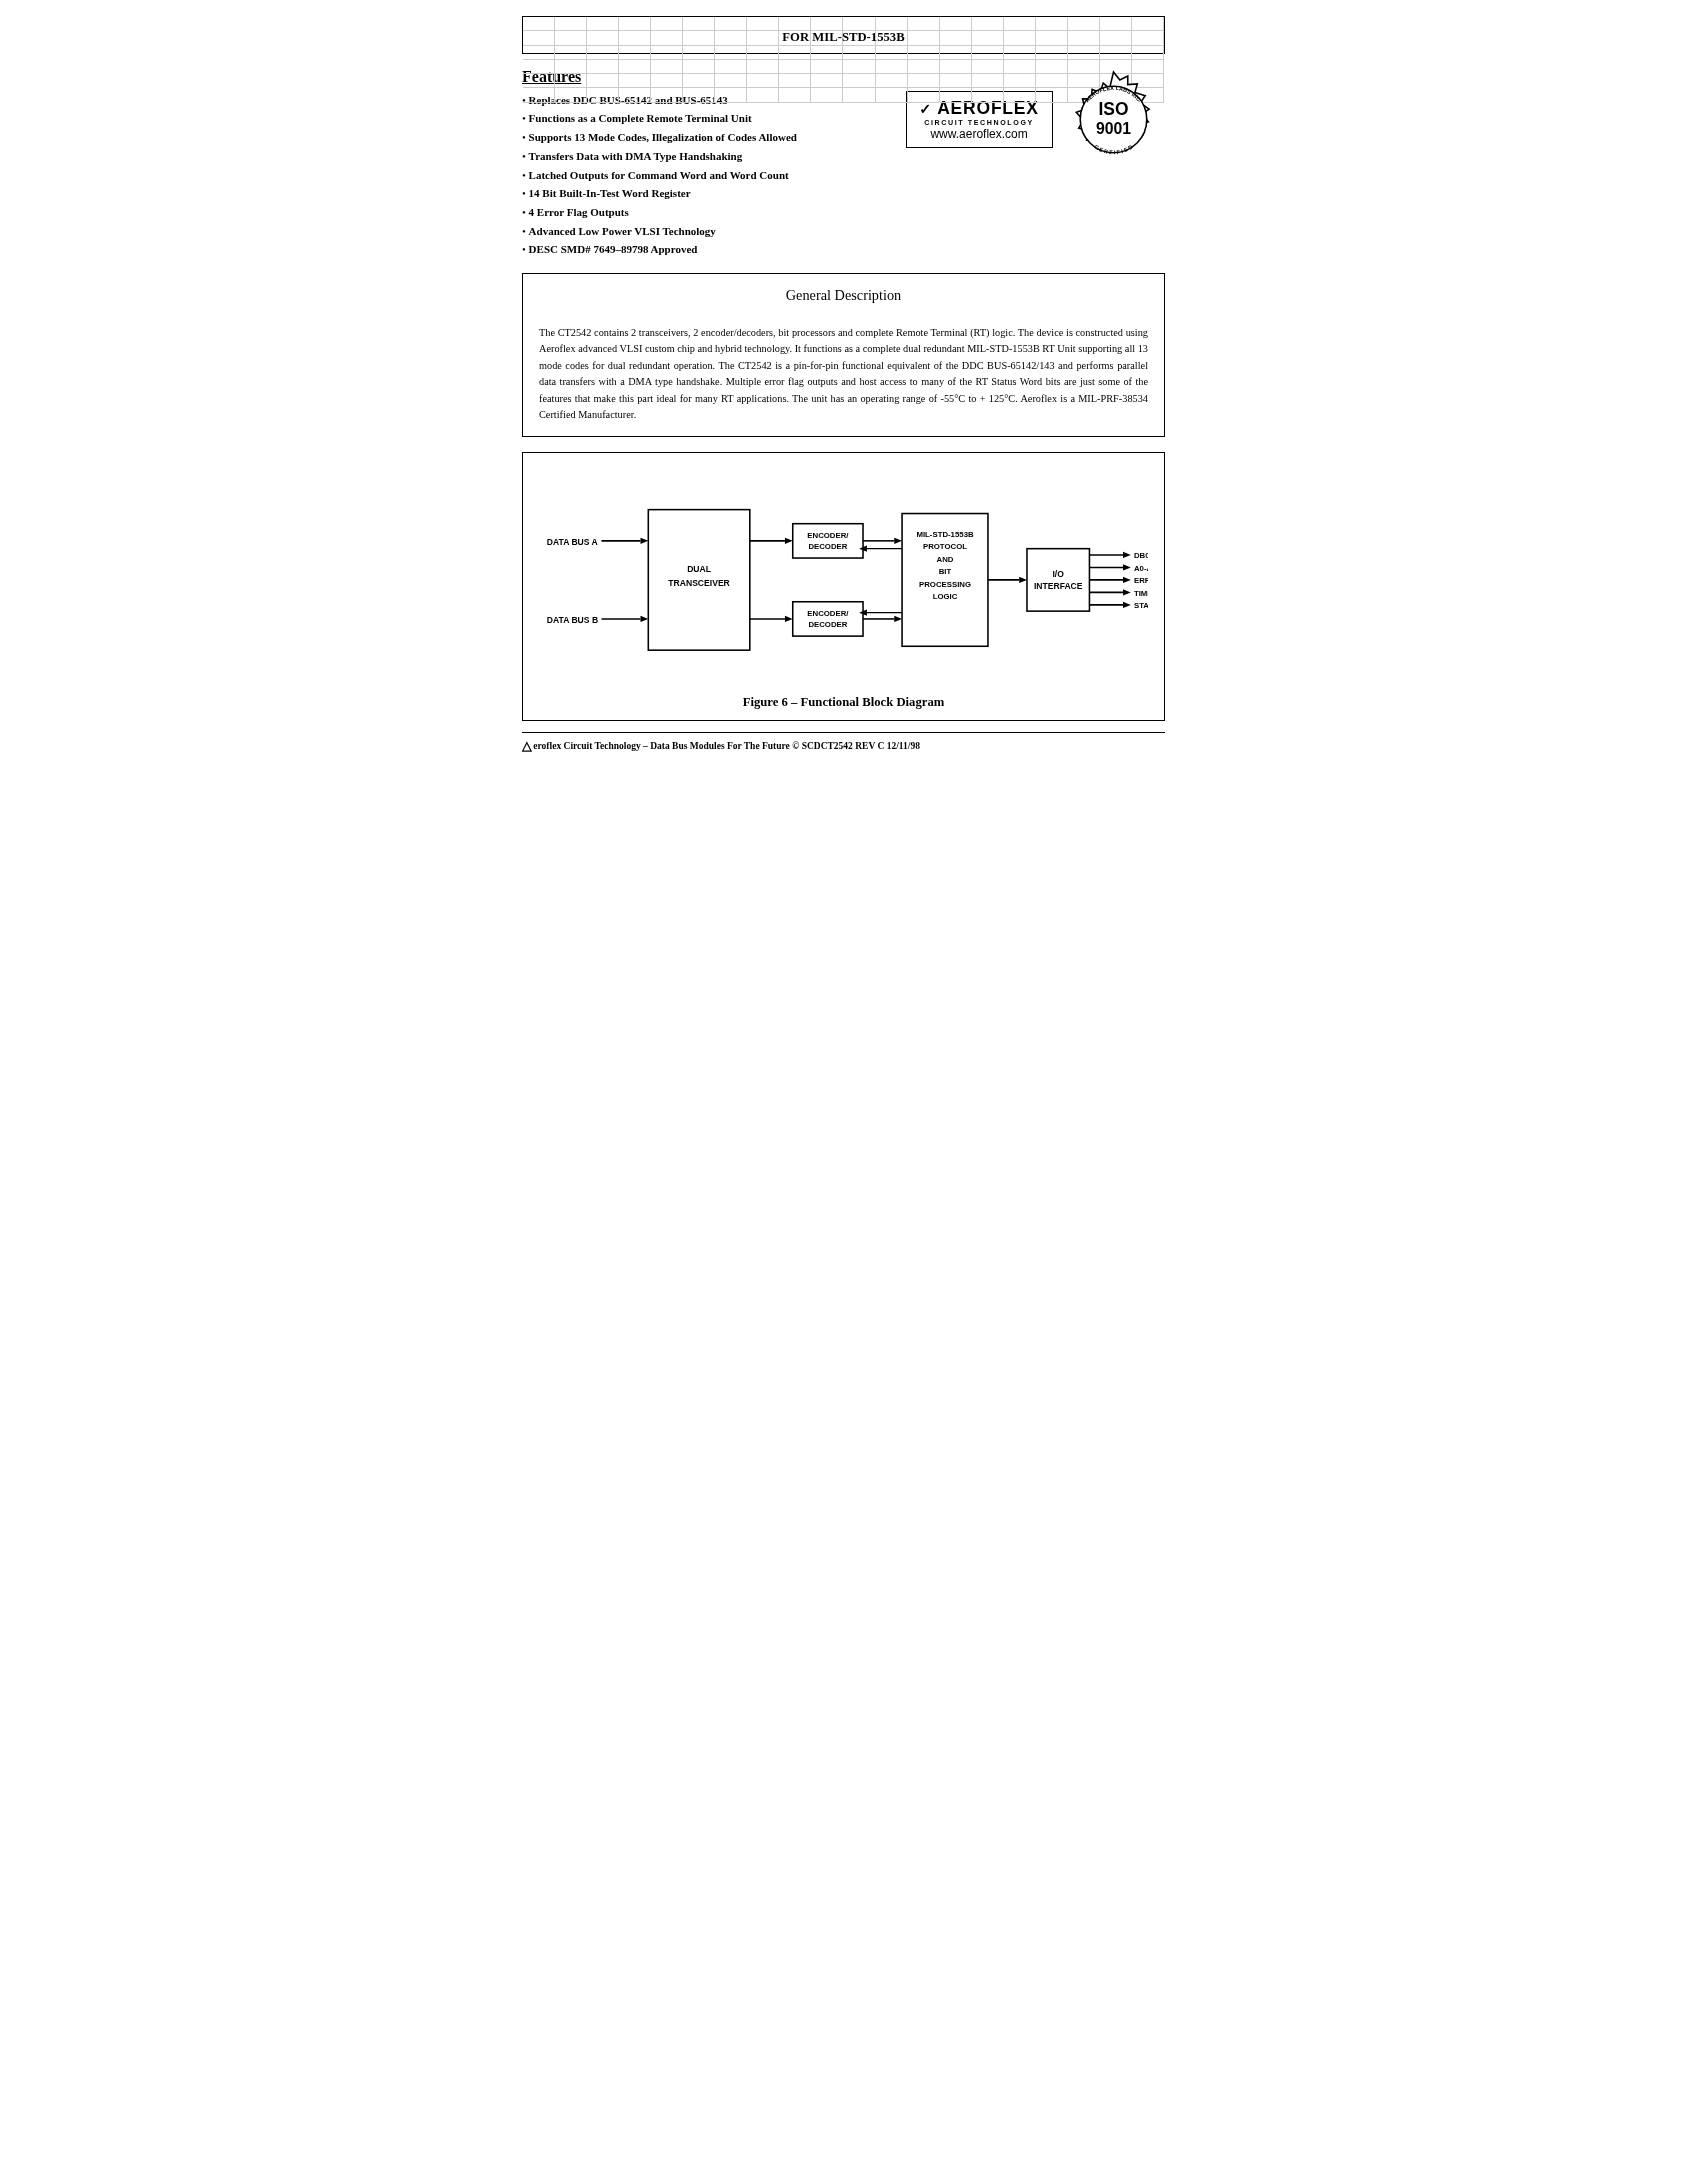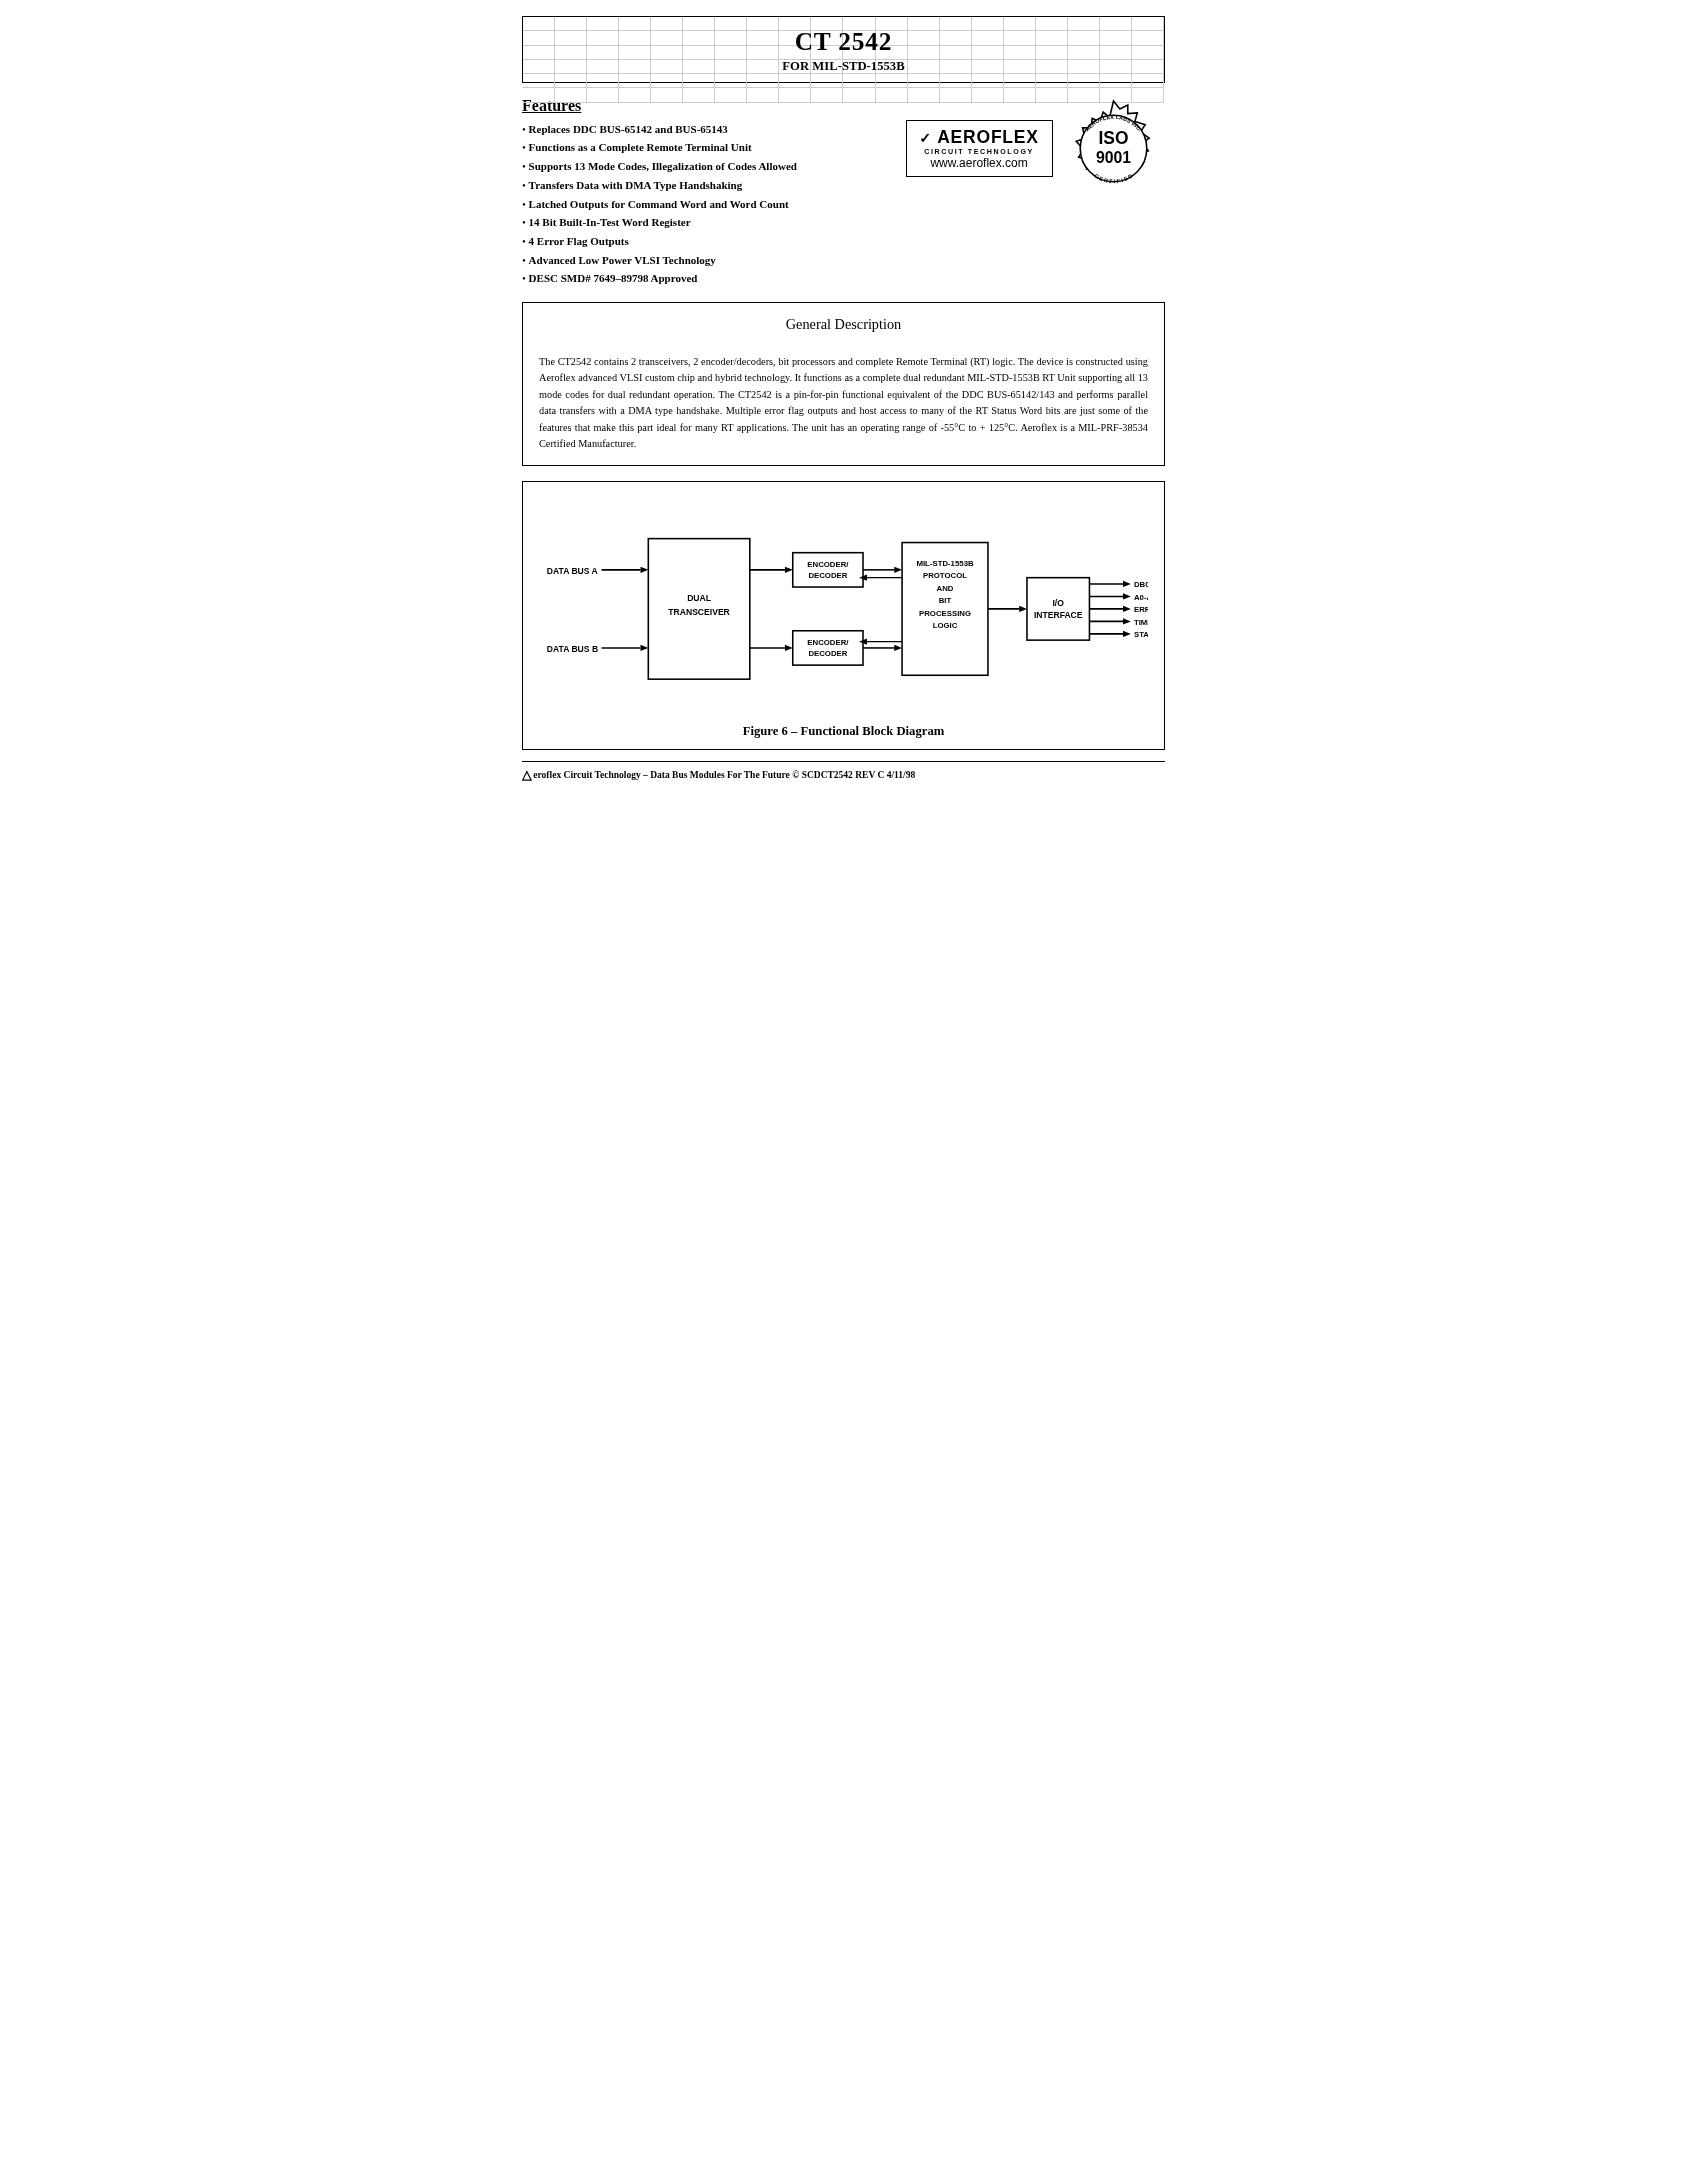--- a/index.html
+++ b/index.html
@@ -297,21 +297,20 @@
       <div class="header-grid-cell"></div>
       <div class="header-grid-cell"></div>
       <div class="header-grid-cell"></div>
       <div class="header-grid-cell"></div>
       <div class="header-grid-cell"></div>
       <div class="header-grid-cell"></div>
       <div class="header-grid-cell"></div>
       <div class="header-grid-cell"></div>
     </div>
   <div class="header-content">
-    <div class="header-title1">CT 2542</div>
     <div class="header-title3">FOR MIL-STD-1553B</div>
   </div>
 </div>
 
 <div class="features-section">
   <div class="features-left">
     <div class="features-title">Features</div>
     <ul class="features-list">
       <li><strong>Replaces DDC BUS-65142 and BUS-65143</strong></li>
       <li><strong>Functions as a Complete Remote Terminal Unit</strong></li>
@@ -446,15 +445,15 @@
       <line x1="705" y1="172" x2="750" y2="172" stroke="#000" stroke-width="2"></line>
       <polygon points="748,168 758,172 748,176" fill="#000"></polygon>
       <text x="762" y="176" font-size="10" font-weight="bold" font-family="Arial, sans-serif">STATUS BITS</text>
     </svg>
   </div>
   <div class="diagram-title">Figure 6 – Functional Block Diagram</div>
 </div>
 
 <div class="footer-line">
   <span style="font-size:12.7px; font-weight:bold;">△</span>
-  <span>eroflex Circuit Technology – Data Bus Modules For The Future © SCDCT2542 REV C 4/11/98</span>
+  <span>eroflex Circuit Technology – Data Bus Modules For The Future © SCDCT2542 REV C 12/11/98</span>
 </div>
 
 
 </body></html>

